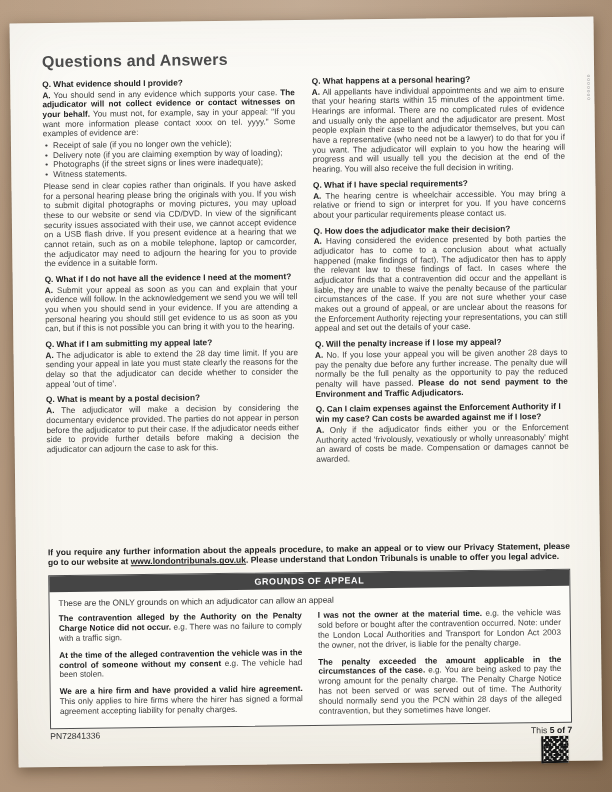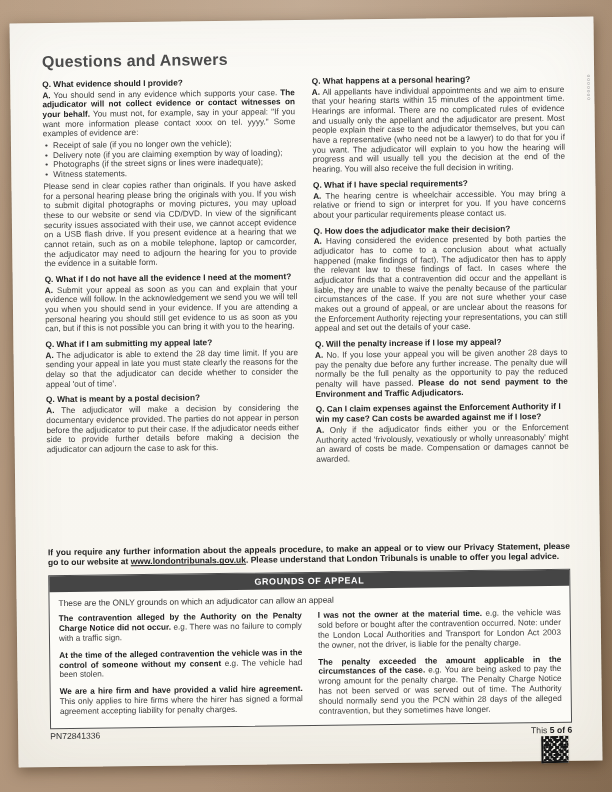--- a/index.html
+++ b/index.html
@@ -163,19 +163,19 @@
         </div>
         <div class="gcol">
           <p class="gitem"><span class="b">I was not the owner at the material time.</span><span> e.g. the vehicle was sold before or bought after the contravention occurred. Note: under the London Local Authorities and Transport for London Act 2003 the owner, not the driver, is liable for the penalty charge.</span></p>
           <p class="gitem"><span class="b">The penalty exceeded the amount applicable in the circumstances of the case.</span><span> e.g. You are being asked to pay the wrong amount for the penalty charge. The Penalty Charge Notice has not been served or was served out of time. The Authority should normally send you the PCN within 28 days of the alleged contravention, but they sometimes have longer.</span></p>
         </div>
       </div>
     </div>
 
     <div class="footer">
       <span>PN72841336</span>
-      <span class="pageno"><span>This </span><span class="bold">5 of 6</span></span>
+      <span class="pageno"><span>This </span><span class="bold">5 of 7</span></span>
     </div>
 
     <div class="datamatrix"></div>
 
   </div>
 </div>
 
 </body></html>

